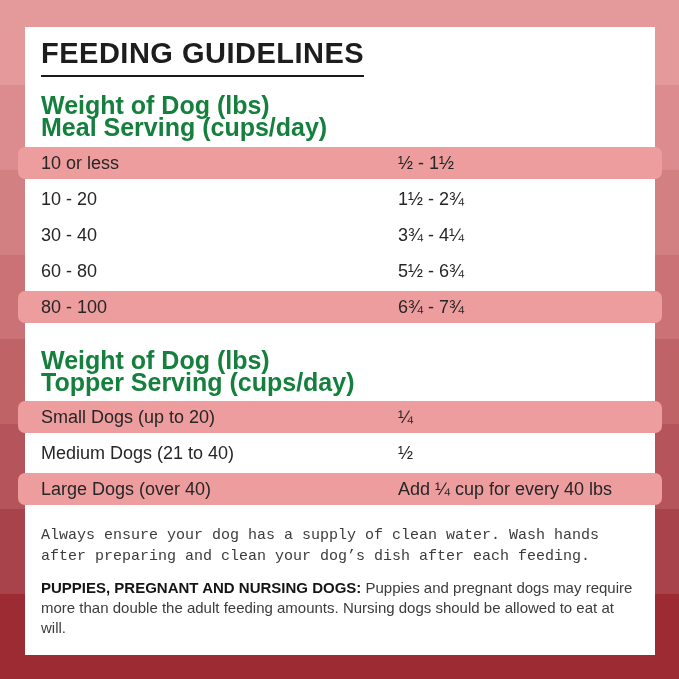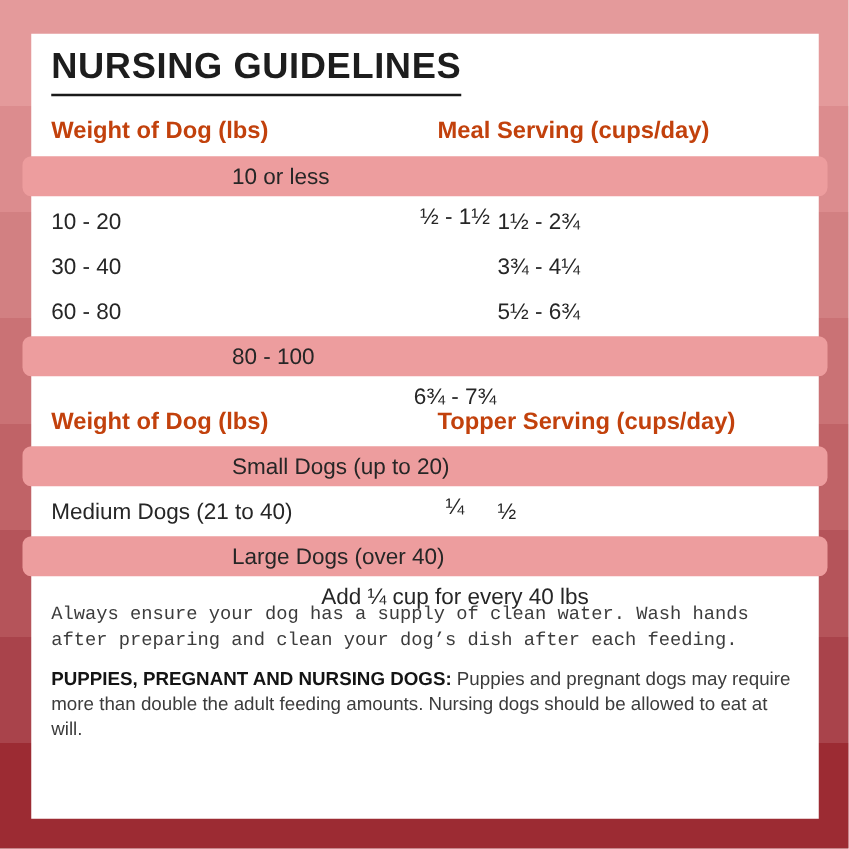--- a/index.html
+++ b/index.html
@@ -34,45 +34,45 @@
     font-weight: 700;
     letter-spacing: 0.5px;
     color: #1d1d1d;
     border-bottom: 2px solid #1a1a1a;
     padding-bottom: 7px;
   }
 
   .table-header {
     display: flex;
     margin-top: 17px;
-    font-size: 19px;
+    font-size: 25px;
     font-weight: 700;
-    color: #c2410c;
+    color: #15803d;
     line-height: 22px;
+    flex-direction: column;
   }
   .table-header.second { margin-top: 26px; }
   .th-col1 { width: 309px; }
   .th-col2 { flex: 1; }
 
   .rows { margin-top: 9px; }
   .rows.second { margin-top: 8px; }
   .row {
     display: flex;
     align-items: center;
     height: 32px;
     margin: 0 -7px 4px -7px;
     padding: 0 23px;
     font-size: 18px;
     color: #262626;
     line-height: 32px;
   }
   .row.pink {
     background: #ed9d9e;
     border-radius: 7px;
-    flex-direction: column;
   }
   .row .c1 { width: 309px; }
   .row .c2 { flex: 1; margin-left: 48px; }
 
   .notes { margin-top: 21px; }
   .note-water {
     font-size: 15px;
     line-height: 1.35;
     color: #3c3c3c;
     font-family: Liberation Mono, monospace;
@@ -88,21 +88,21 @@
     font-weight: 700;
   }
 </style>
 </head>
 <body>
 
 <div class="bg-stripes" style="background: linear-gradient(rgb(228, 154, 155) 0px, rgb(228, 154, 155) 84.88px, rgb(220, 140, 142) 84.88px, rgb(220, 140, 142) 169.75px, rgb(210, 128, 130) 169.75px, rgb(210, 128, 130) 254.63px, rgb(202, 114, 117) 254.63px, rgb(202, 114, 117) 339.5px, rgb(192, 99, 103) 339.5px, rgb(192, 99, 103) 424.38px, rgb(181, 84, 90) 424.38px, rgb(181, 84, 90) 509.25px, rgb(169, 67, 75) 509.25px, rgb(169, 67, 75) 594.13px, rgb(156, 43, 51) 594.13px, rgb(156, 43, 51) 679px);"></div>
 
 <div class="card">
 
-  <h1 class="title">NURSING GUIDELINES</h1>
+  <h1 class="title">FEEDING GUIDELINES</h1>
 
   
   <div class="table-header pad">
     <div class="th-col1">Weight of Dog (lbs)</div>
     <div class="th-col2">Meal Serving (cups/day)</div>
   </div>
 
   <div class="rows">
     <div class="row pink">
       <div class="c1">10 or less</div>

